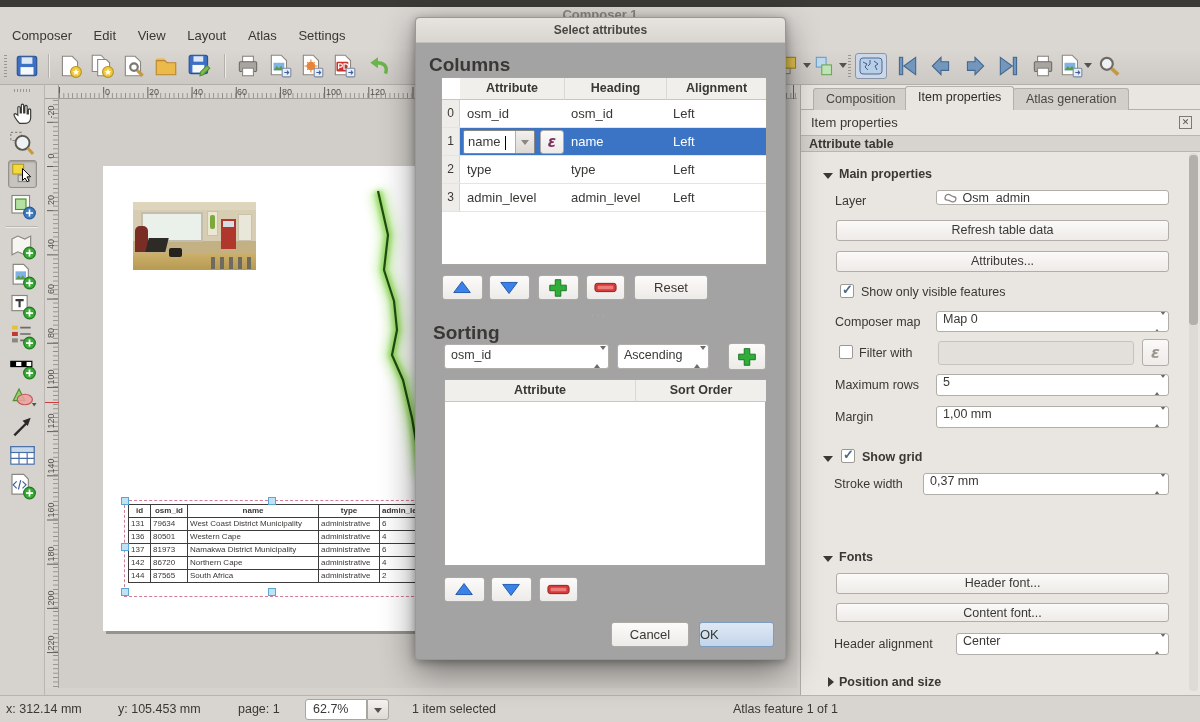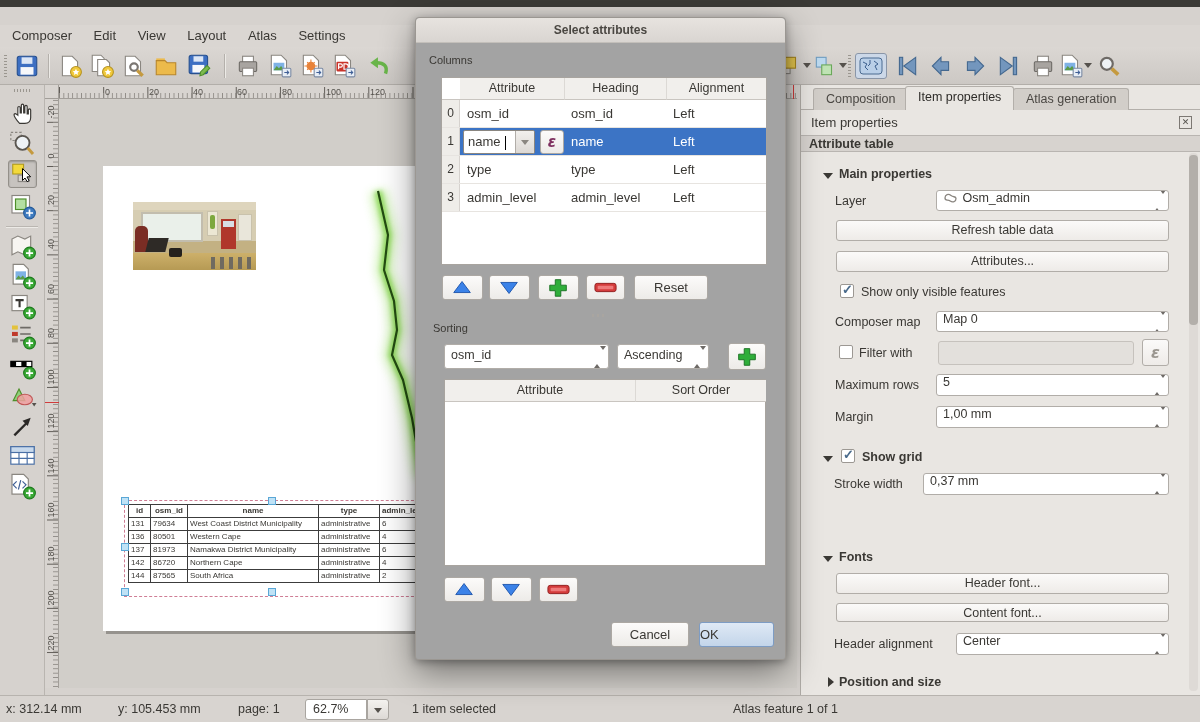--- a/index.html
+++ b/index.html
@@ -67,42 +67,43 @@
   .chk{position:absolute;width:14px;height:14px;background:#fff;border:1px solid #9c9893;border-radius:2px}
   .chk .mark{position:absolute;left:1px;top:-3px;font-size:13px;font-weight:bold;color:#4a6b8c}
   .scrolltrack{position:absolute;right:2px;top:68px;width:9px;height:538px;background:#dedad6;border-radius:4px}
   .scrollthumb{position:absolute;left:0;top:2px;width:9px;height:170px;background:#b3afaa;border-radius:4px}
   
   .statusbar{left:0;top:695px;width:1200px;height:27px;background:#d8d4d0;border-top:1px solid #b7b3ae;font-size:12.5px}
   .sbtext{position:absolute;top:6px;color:#3a3834}
   
   .dialog{left:415px;top:17px;width:371px;height:643px;background:#a3a3a3;border:1px solid #9b9792;border-radius:4px 4px 3px 3px;box-shadow:0 12px 34px rgba(0,0,0,.45),0 2px 8px rgba(0,0,0,.3);z-index:100}
   .dtitle{position:absolute;left:0;top:0;width:100%;height:25px;background:linear-gradient(#e7e3df,#d9d5d1);border-bottom:1px solid #c3bfba;border-radius:4px 4px 0 0;text-align:center;font-weight:bold;font-size:12px;color:#4a4742;line-height:24px}
-  .dlabel{position:absolute;font-weight:normal;font-size:11px}
+  .dlabel{position:absolute;font-weight:bold;font-size:19px}
   .dtable{position:absolute;background:#fff;border:1px solid #a8a49f}
-  .dth{position:absolute;top:0;height:22px;background:#f1efec;border-bottom:1px solid #c9c5c0;font-weight:normal;font-size:12.5px;text-align:center;line-height:21px}
+  .dth{position:absolute;top:0;height:22px;background:#f1efec;border-bottom:1px solid #c9c5c0;font-weight:bold;font-size:12.5px;text-align:center;line-height:21px}
   .drow{position:absolute;left:0;width:100%;height:28px;border-bottom:1px solid #e7e4e0;font-size:13px}
   .dnum{position:absolute;left:0;top:0;width:18px;height:100%;background:#efede9;border-right:1px solid #d6d2ce;text-align:center;font-size:12px;line-height:27px;color:#3a3834}
   .dcell{position:absolute;top:0;height:100%;line-height:27px;padding-left:7px;overflow:hidden}
   .drow.sel .selbg{position:absolute;left:18px;right:0;top:0;bottom:0;background:#3c74c5}
   .drow.sel .dcell{color:#fff}
   .ibtn{position:absolute;background:linear-gradient(#fcfbfa,#edebe8);border:1px solid #aca8a3;border-radius:3px}
   .ibtn svg{width:100%;height:100%}
   .okbtn{background:linear-gradient(#dfe9f5,#c3d5ea);border:1px solid #7d9cc4}
   .epsi{font-style:italic;font-weight:bold;color:#7d2e5e;font-family:"DejaVu Sans",sans-serif}
   .combo-ed{position:absolute;background:#fff;border:1px solid #8a8680;border-radius:2px;font-size:13px}
   .combo-dd{position:absolute;right:0;top:0;bottom:0;width:19px;background:linear-gradient(#f2f0ed,#dcd8d4);border-left:1px solid #b1ada8;border-radius:0 2px 2px 0}
   .cursor{display:inline-block;width:1px;height:14px;background:#000;vertical-align:-2px}
 </style>
 </head>
 <body>
 
 <div id="app">
 
   <div class="abs titlestrip"></div>
+  <div class="abs titlebar">Composer 1</div>
 
   <div class="abs menubar">
       <div class="menubar-inner">
     <span class="menu-item">Composer</span>
     <span class="menu-item">Edit</span>
     <span class="menu-item">View</span>
     <span class="menu-item">Layout</span>
     <span class="menu-item">Atlas</span>
     <span class="menu-item">Settings</span>
   </div>
@@ -427,21 +428,21 @@
     <div class="tab active" style="left:104px">Item properties</div>
     <div class="tab" style="left:212px">Atlas generation</div>
     <div class="ptitle">Item properties</div>
     <div class="pclose">✕</div>
     <div class="sechead">Attribute table</div>
 
     <div class="parrow pa-open" style="left:22px;top:85px"></div>
     <div class="plabel pbold" style="left:38px;top:82px">Main properties</div>
 
     <div class="plabel" style="left:34px;top:109px">Layer</div>
-    <div class="pfield" style="left:135px;top:105px;width:233px;height:21px">
+    <div class="pfield" style="left:135px;top:105px;width:233px;height:15px">
       <svg width="16" height="13" style="vertical-align:-2px">
           <path d="M2 7c0-3.5 3.5-4.5 6-2.5 2.5 2 5 .5 5 3 0 3.4-3.4 4.3-5.8 2.5C4.8 8.2 2 10.5 2 7z" fill="none" stroke="#8a8680" stroke-width="1.3"></path>
         </svg>
       <span>Osm_admin</span>
       <span class="spins"><span class="tu"></span><span class="td2"></span></span>
     </div>
     <div class="pbtn" style="left:35px;top:135px;width:333px;height:21px;line-height:19px">Refresh table data</div>
     <div class="pbtn" style="left:35px;top:166px;width:333px;height:21px;line-height:19px">Attributes...</div>
 
     <div class="chk" style="left:39px;top:199px">

